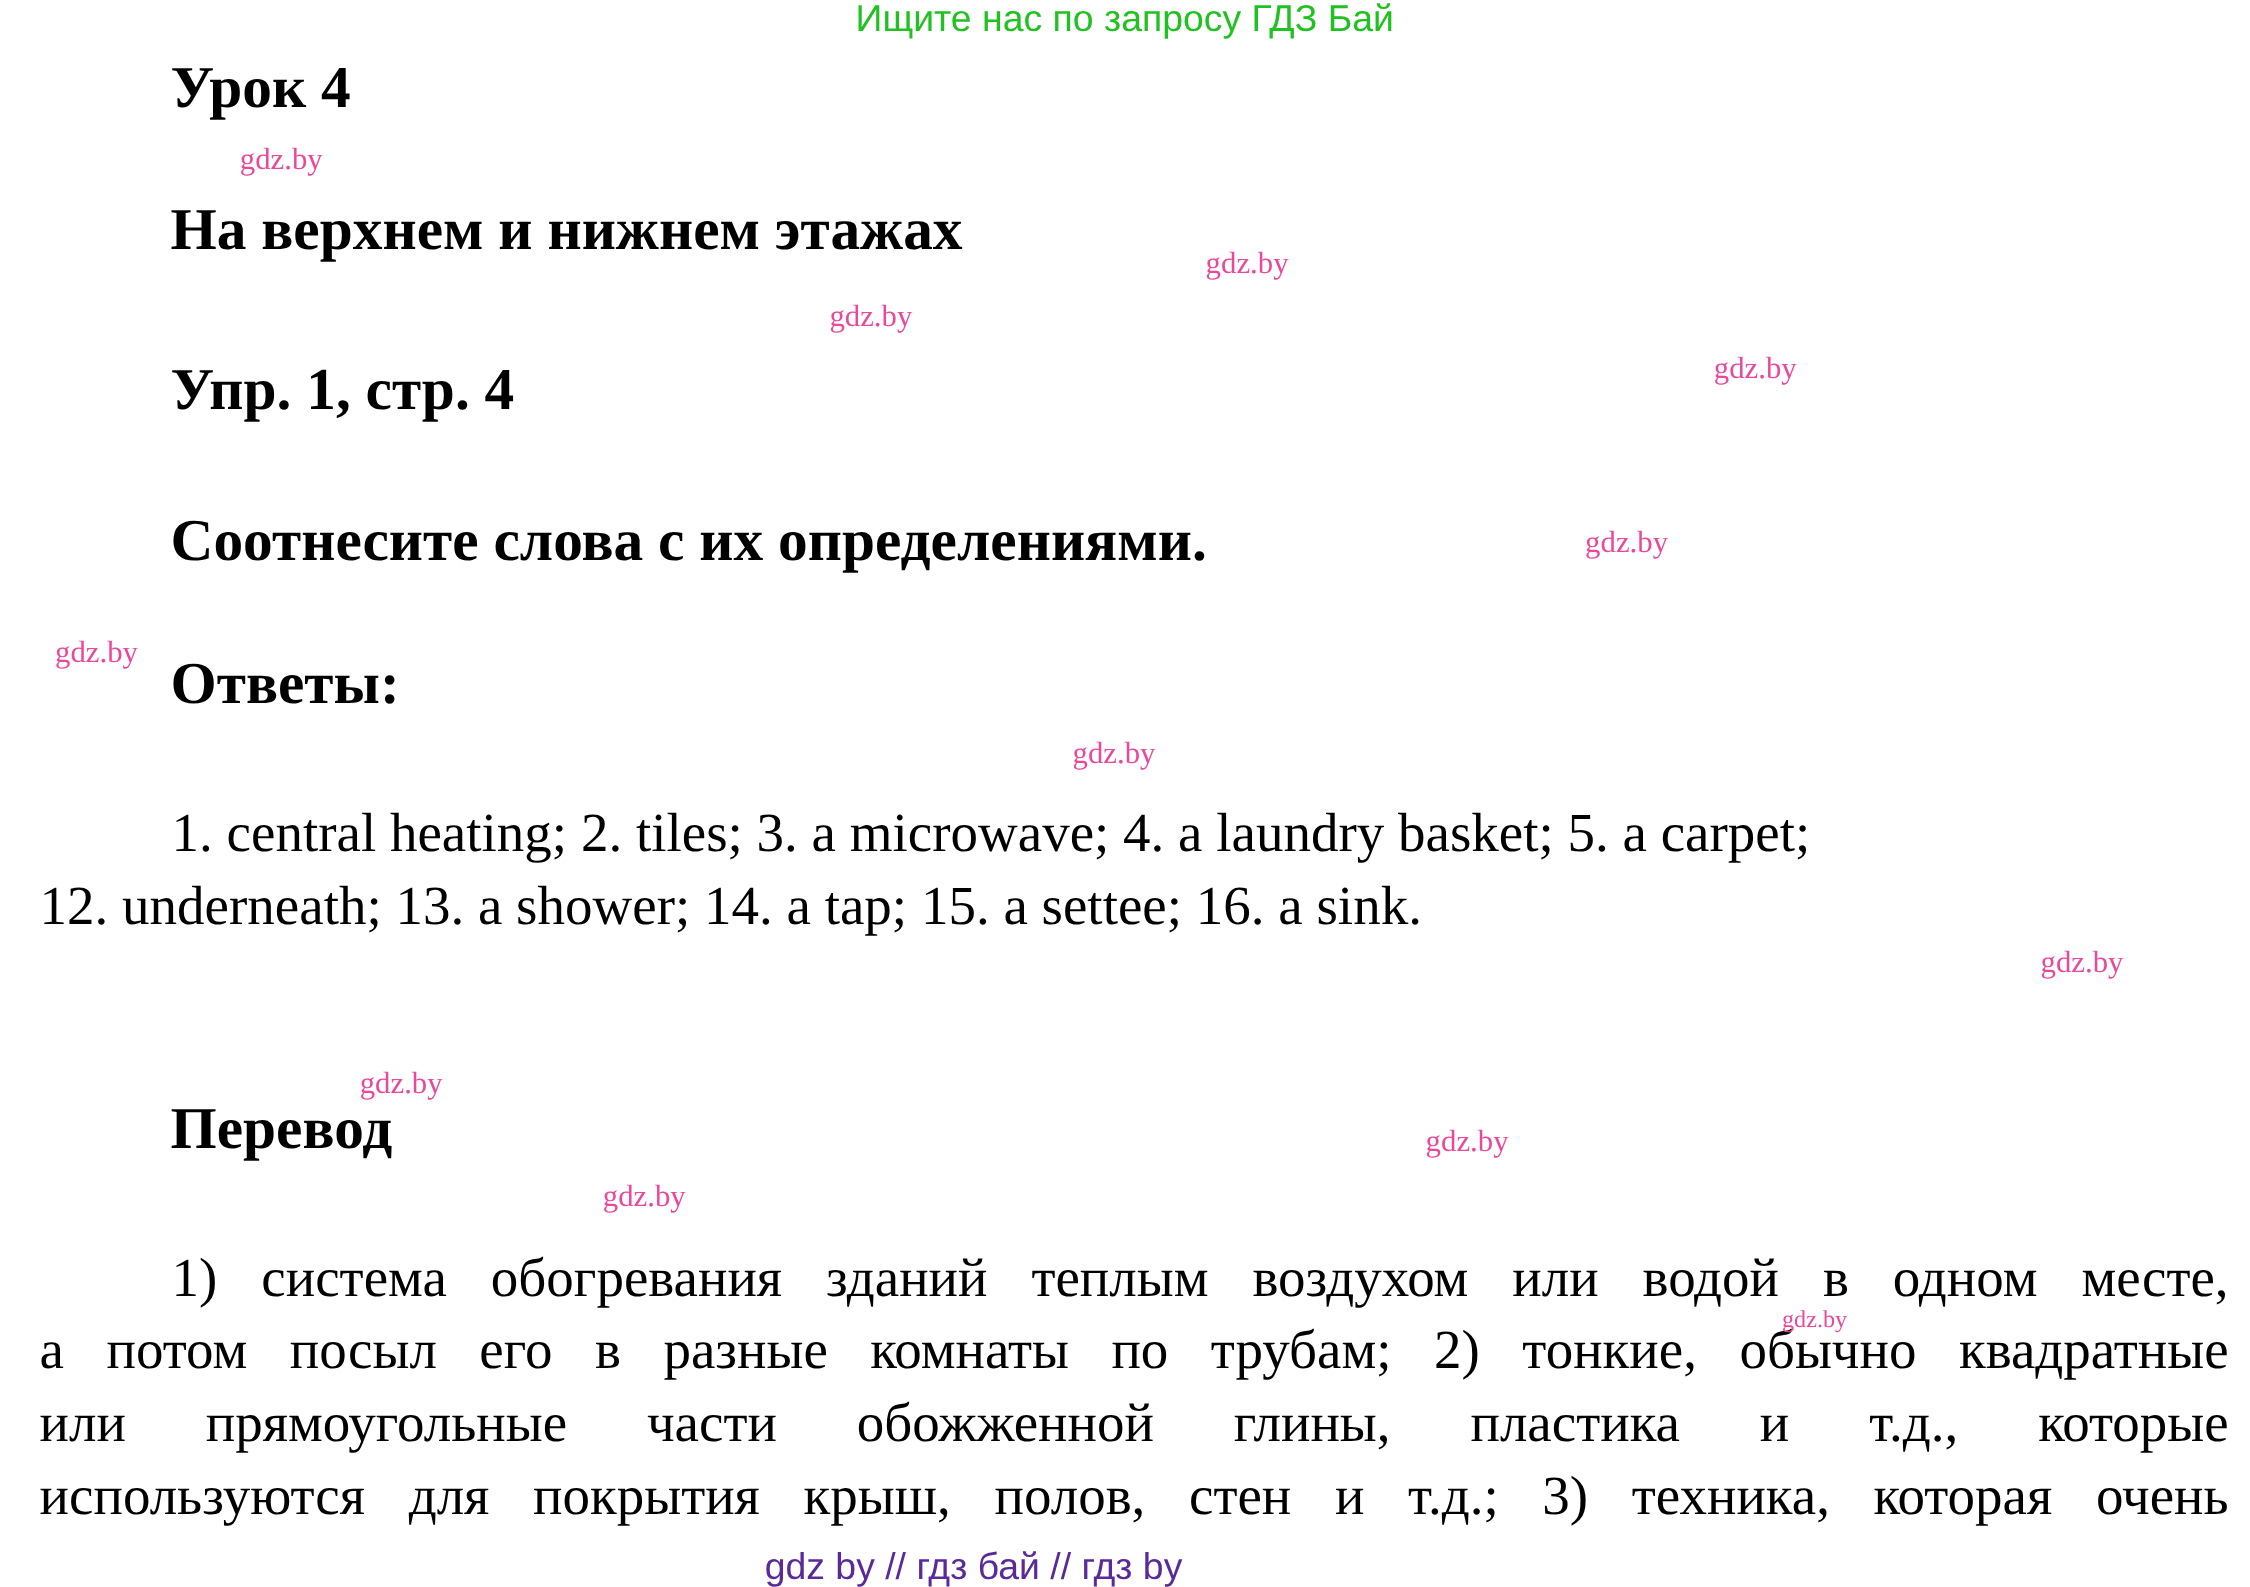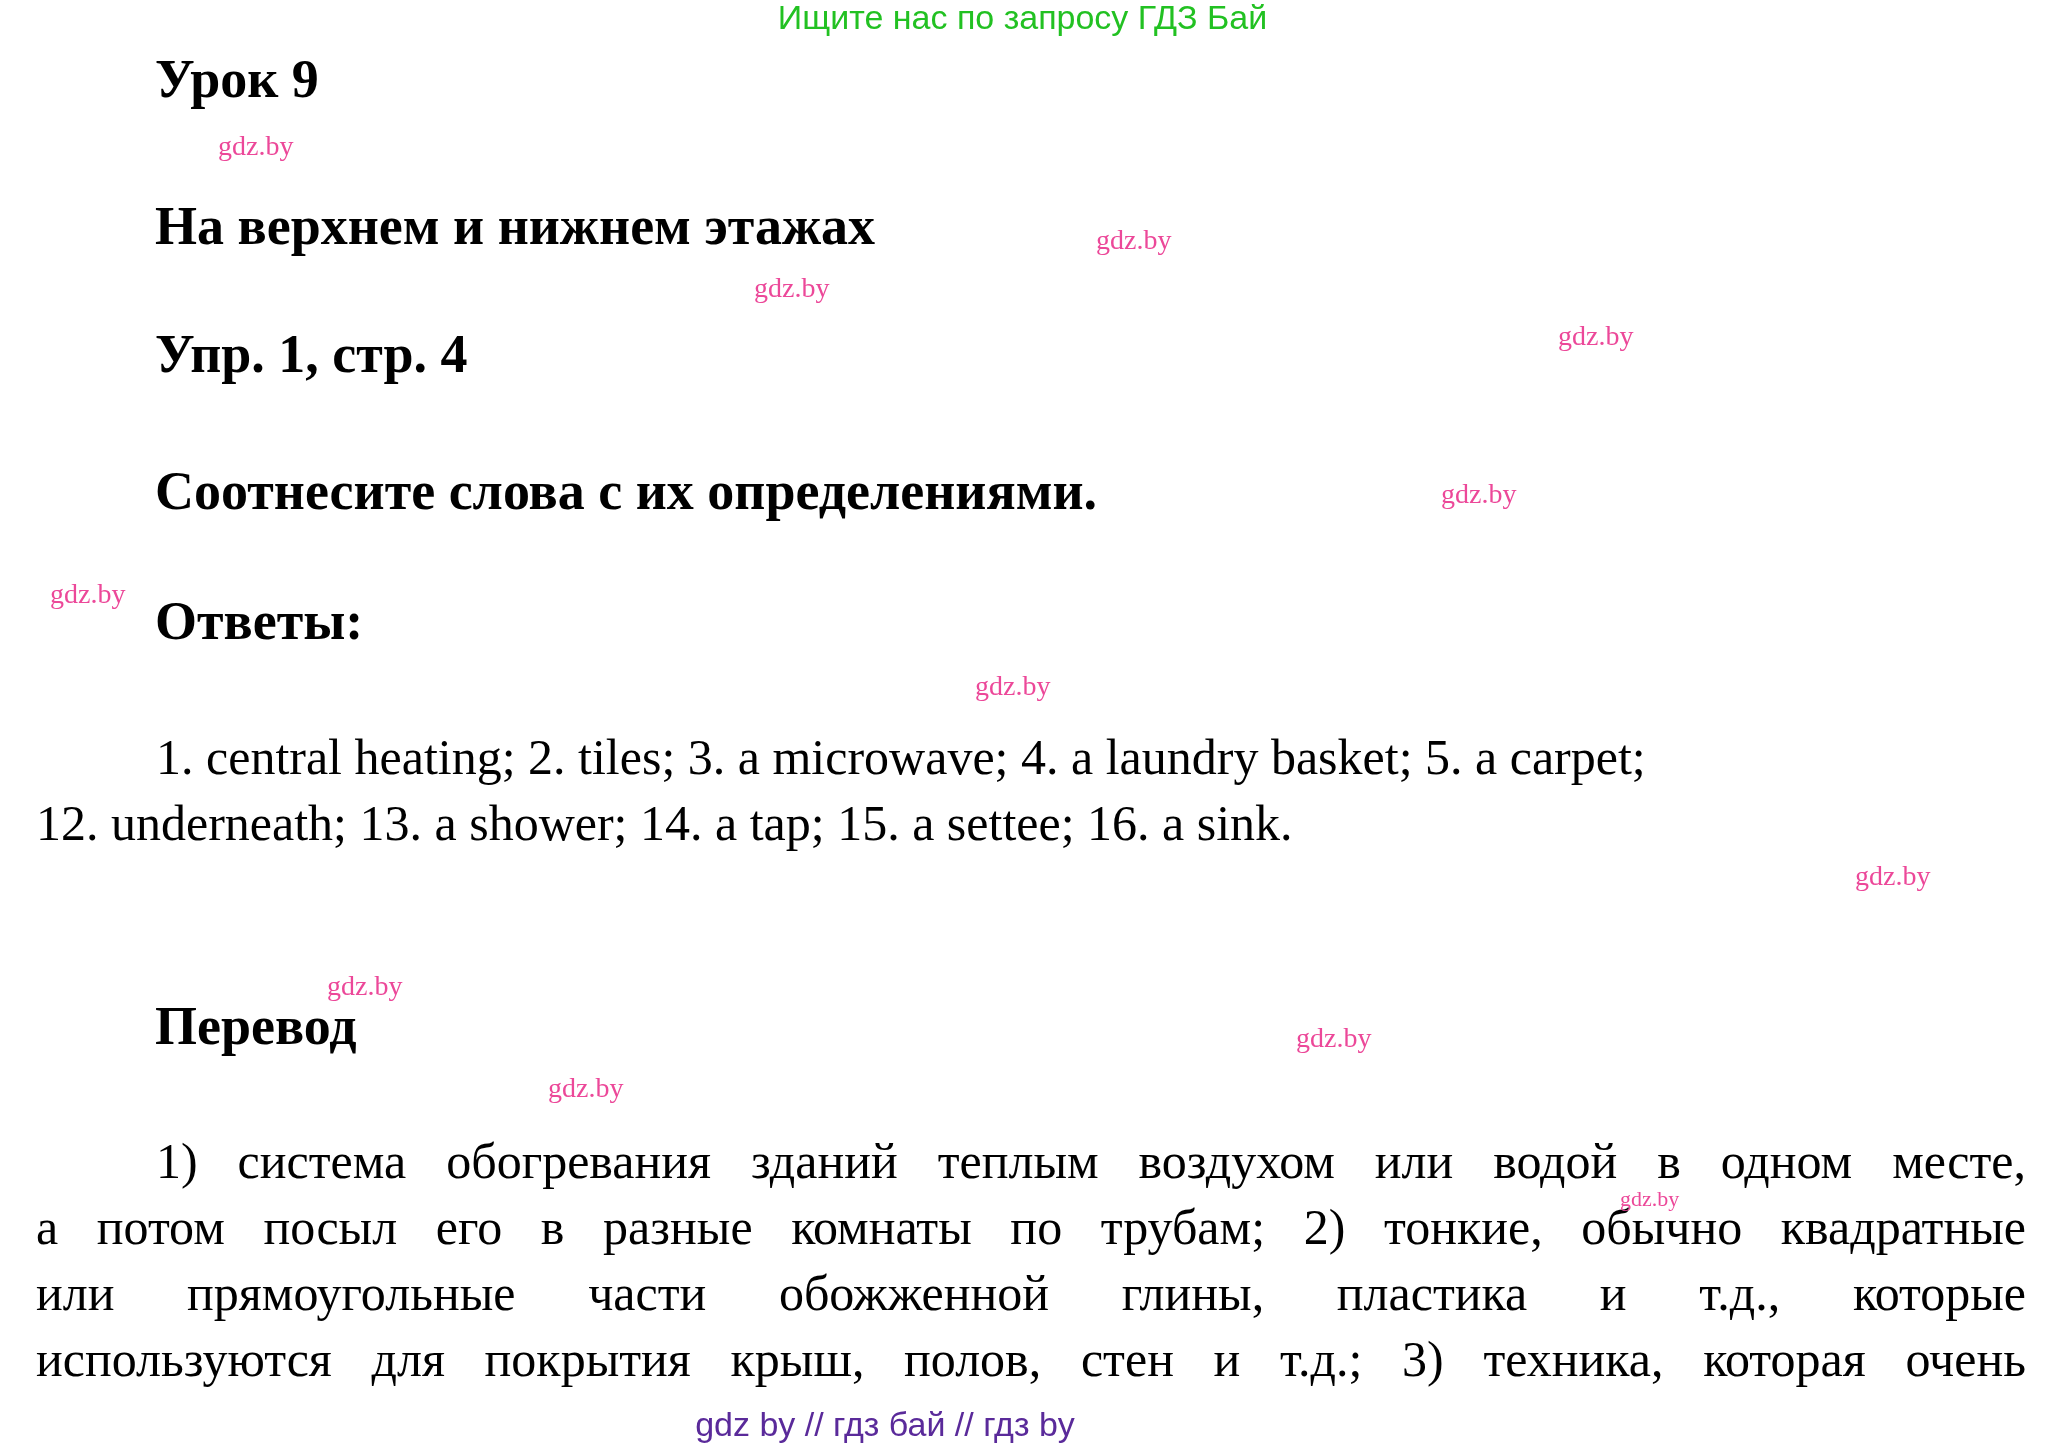--- a/index.html
+++ b/index.html
@@ -13,24 +13,24 @@
   .para .line { display:block; white-space:nowrap; }
   .para .indent { padding-left:120px; }
   .justify { text-align:justify; text-align-last:justify; white-space:normal; }
   .footer { font-family:"Liberation Sans", sans-serif; font-size:34px; color:#5a2a9a; left:0; width:1770px; text-align:center; top:1405px; }
 </style>
 </head>
 <body>
 
 <div class="abs banner">Ищите нас по запросу ГДЗ Бай</div>
 
-<div class="abs heading" style="top:48px;">Урок 9</div>
+<div class="abs heading" style="top:48px;">Урок 4</div>
 <div class="abs wm" style="left:218px; top:130px;">gdz.by</div>
 
-<div class="abs heading" style="top:195px;">На верхнем и нижнем этажах</div>
+<div class="abs heading" style="top:177px;">На верхнем и нижнем этажах</div>
 <div class="abs wm" style="left:1096px; top:224px;">gdz.by</div>
 <div class="abs wm" style="left:754px; top:272px;">gdz.by</div>
 
 <div class="abs heading" style="top:323px;">Упр. 1, стр. 4</div>
 <div class="abs wm" style="left:1558px; top:320px;">gdz.by</div>
 
 <div class="abs heading" style="top:460px;">Соотнесите слова с их определениями.</div>
 <div class="abs wm" style="left:1441px; top:478px;">gdz.by</div>
 
 <div class="abs wm" style="left:50px; top:578px;">gdz.by</div>

